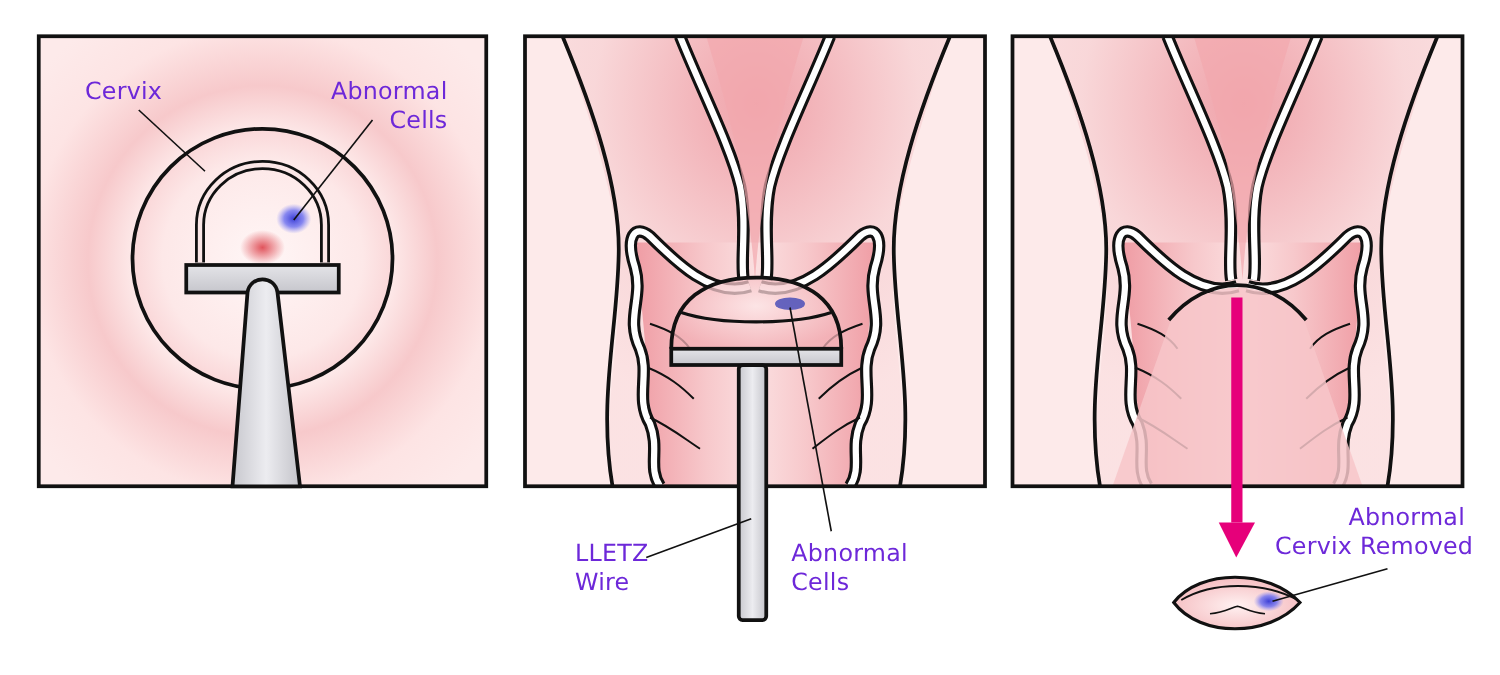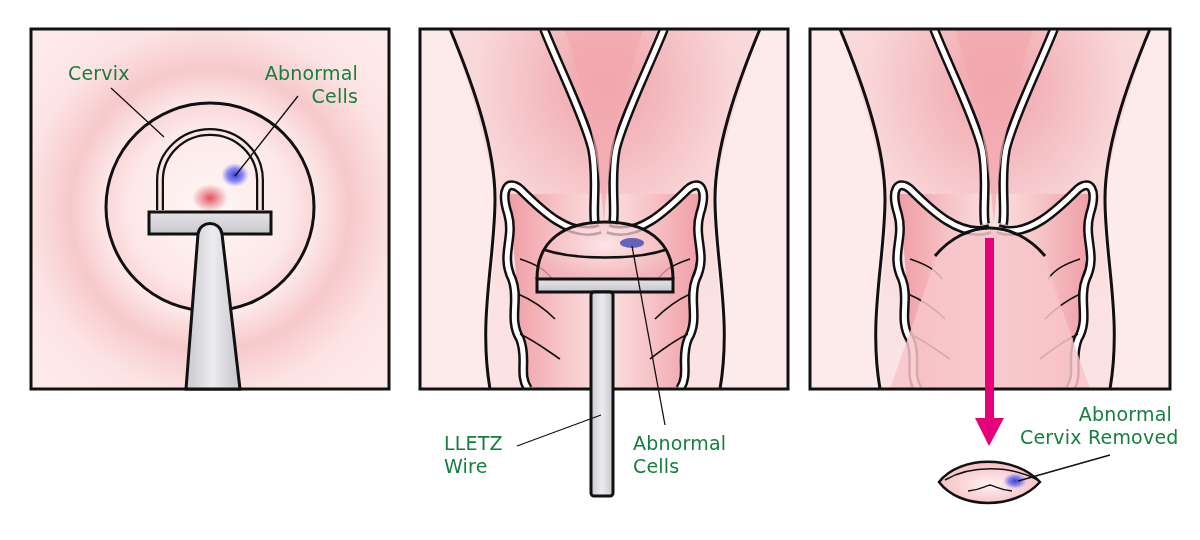--- a/index.html
+++ b/index.html
@@ -1,19 +1,19 @@
 <!DOCTYPE html>
 <html><head>
   <meta charset="utf-8">
   <style>
     html, body { margin: 0; padding: 0; background: #ffffff; }
     body { width: 1200px; height: 540px; position: relative; overflow: hidden;
            font-family: "DejaVu Sans", "Liberation Sans", sans-serif; }
     #stage { position: absolute; left: 0; top: 0; width: 1200px; height: 540px; }
-    .label { position: absolute; color: #15803d; font-size: 19px; line-height: 23px;
+    .label { position: absolute; color: #6d28d9; font-size: 19px; line-height: 23px;
              letter-spacing: 0.2px; white-space: nowrap; }
     .label .ln { display: block; }
     .right { text-align: right; }
   </style>
 </head>
 <body>
 
 <div id="stage">
   <svg width="1200" height="540" viewBox="0 0 1200 540" xmlns="http://www.w3.org/2000/svg">
     <defs>
@@ -167,21 +167,21 @@
   
   <div class="label" style="left:68px; top:62px;">
     <span class="ln">Cervix</span>
   </div>
   <div class="label right" style="left:246px; top:62px; width:112px;">
     <span class="ln">Abnormal</span>
     <span class="ln">Cells</span>
   </div>
 
   
-  <div class="label" style="left:444px; top:432px;">
+  <div class="label" style="left:460px; top:432px;">
     <span class="ln">LLETZ</span>
     <span class="ln">Wire</span>
   </div>
   <div class="label" style="left:633px; top:432px;">
     <span class="ln">Abnormal</span>
     <span class="ln">Cells</span>
   </div>
 
   
   <div class="label right" style="left:1020px; top:403px; width:152px;">

